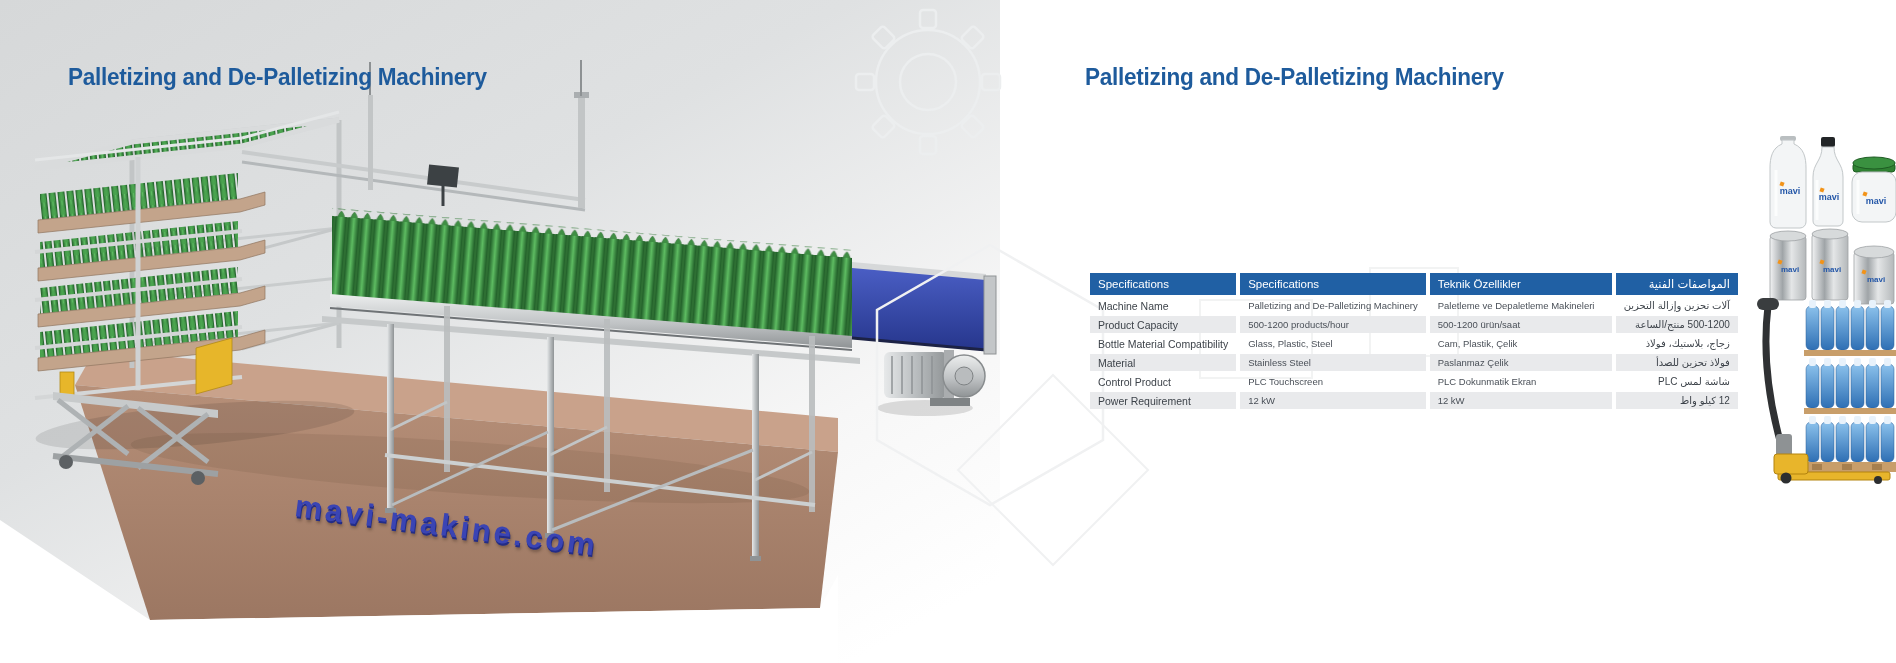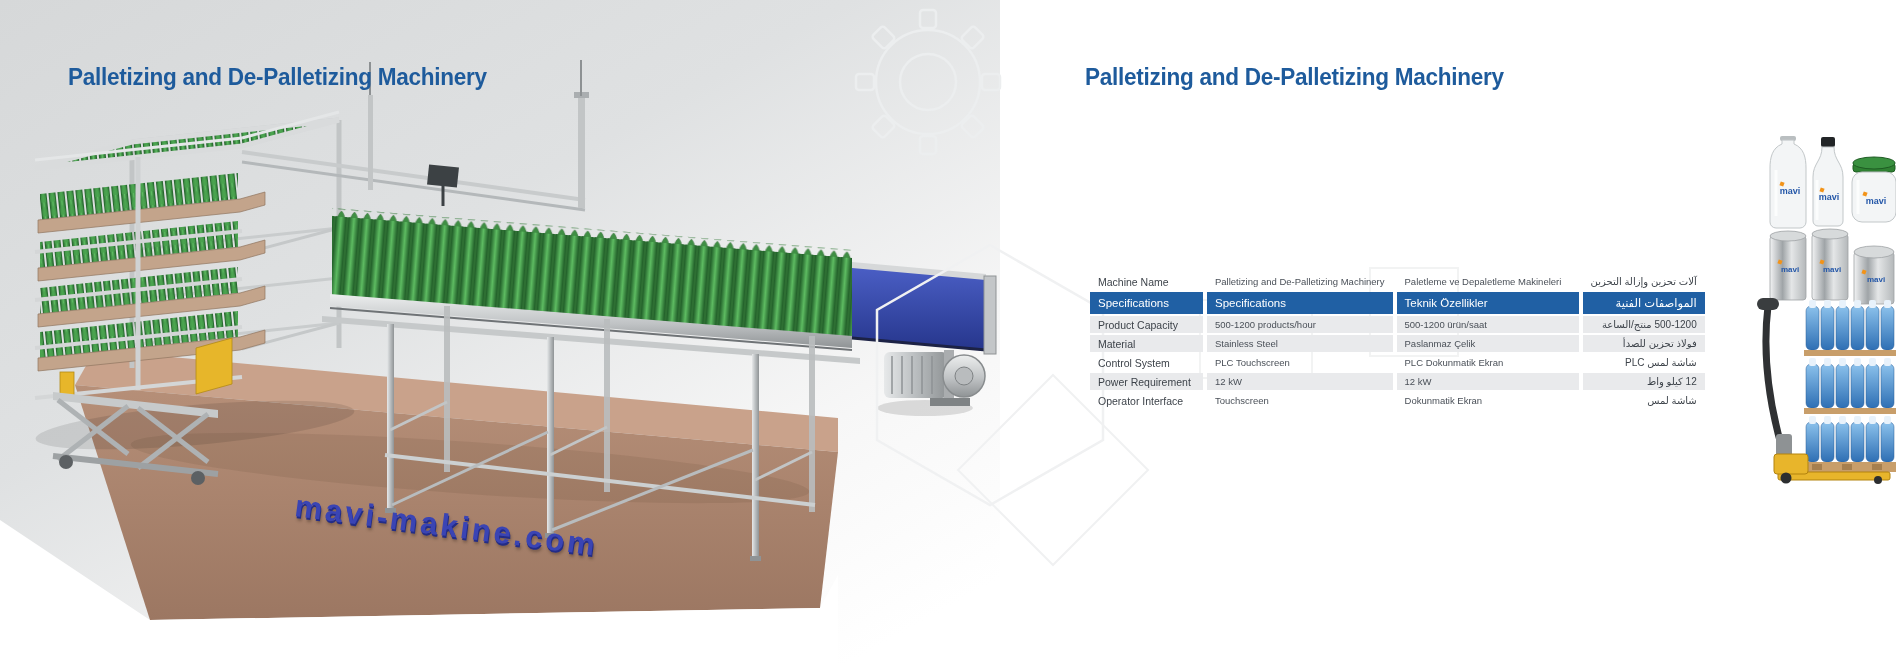--- a/index.html
+++ b/index.html
@@ -232,60 +232,60 @@
 
   <table class="spec-table">
     <colgroup>
         <col style="width:113px">
         <col style="width:173px">
         <col style="width:182px">
         <col style="width:104px">
       </colgroup>
     <tbody>
         <tr>
+      <th>Specifications</th>
+      <th>Specifications</th>
+      <th>Teknik Özellikler</th>
+      <th class="ar" dir="rtl">المواصفات الفنية</th>
+    </tr>
+    <tr>
       <td class="lbl">Machine Name</td>
       <td>Palletizing and De-Palletizing Machinery</td>
       <td>Paletleme ve Depaletleme Makineleri</td>
       <td class="ar">آلات تحزين وإزالة التحزين</td>
-    </tr>
-    <tr>
-      <th>Specifications</th>
-      <th>Specifications</th>
-      <th>Teknik Özellikler</th>
-      <th class="ar" dir="rtl">المواصفات الفنية</th>
     </tr>
     <tr class="alt">
       <td class="lbl">Product Capacity</td>
       <td>500-1200 products/hour</td>
       <td>500-1200 ürün/saat</td>
       <td class="ar">500-1200 منتج/الساعة</td>
     </tr>
+    <tr>
+      <td class="lbl">Bottle Material Compatibility</td>
+      <td>Glass, Plastic, Steel</td>
+      <td>Cam, Plastik, Çelik</td>
+      <td class="ar">زجاج، بلاستيك، فولاذ</td>
+    </tr>
     <tr class="alt">
       <td class="lbl">Material</td>
       <td>Stainless Steel</td>
       <td>Paslanmaz Çelik</td>
       <td class="ar">فولاذ تحزين للصدأ</td>
     </tr>
     <tr>
-      <td class="lbl">Control System</td>
+      <td class="lbl">Control Product</td>
       <td>PLC Touchscreen</td>
       <td>PLC Dokunmatik Ekran</td>
       <td class="ar">شاشة لمس PLC</td>
     </tr>
     <tr class="alt">
       <td class="lbl">Power Requirement</td>
       <td>12 kW</td>
       <td>12 kW</td>
       <td class="ar">12 كيلو واط</td>
-    </tr>
-    <tr>
-      <td class="lbl">Operator Interface</td>
-      <td>Touchscreen</td>
-      <td>Dokunmatik Ekran</td>
-      <td class="ar">شاشة لمس</td>
     </tr>
   </tbody>
     </table>
 
   <svg class="illus" style="left:1768px;top:136px" width="128" height="176" viewBox="0 0 128 176">
     <defs>
       <linearGradient id="silver" x1="0" y1="0" x2="1" y2="0">
         <stop offset="0" stop-color="#f2f3f4"></stop>
           <stop offset="0.35" stop-color="#9fa4a7"></stop>
         <stop offset="0.6" stop-color="#e4e6e7"></stop>

